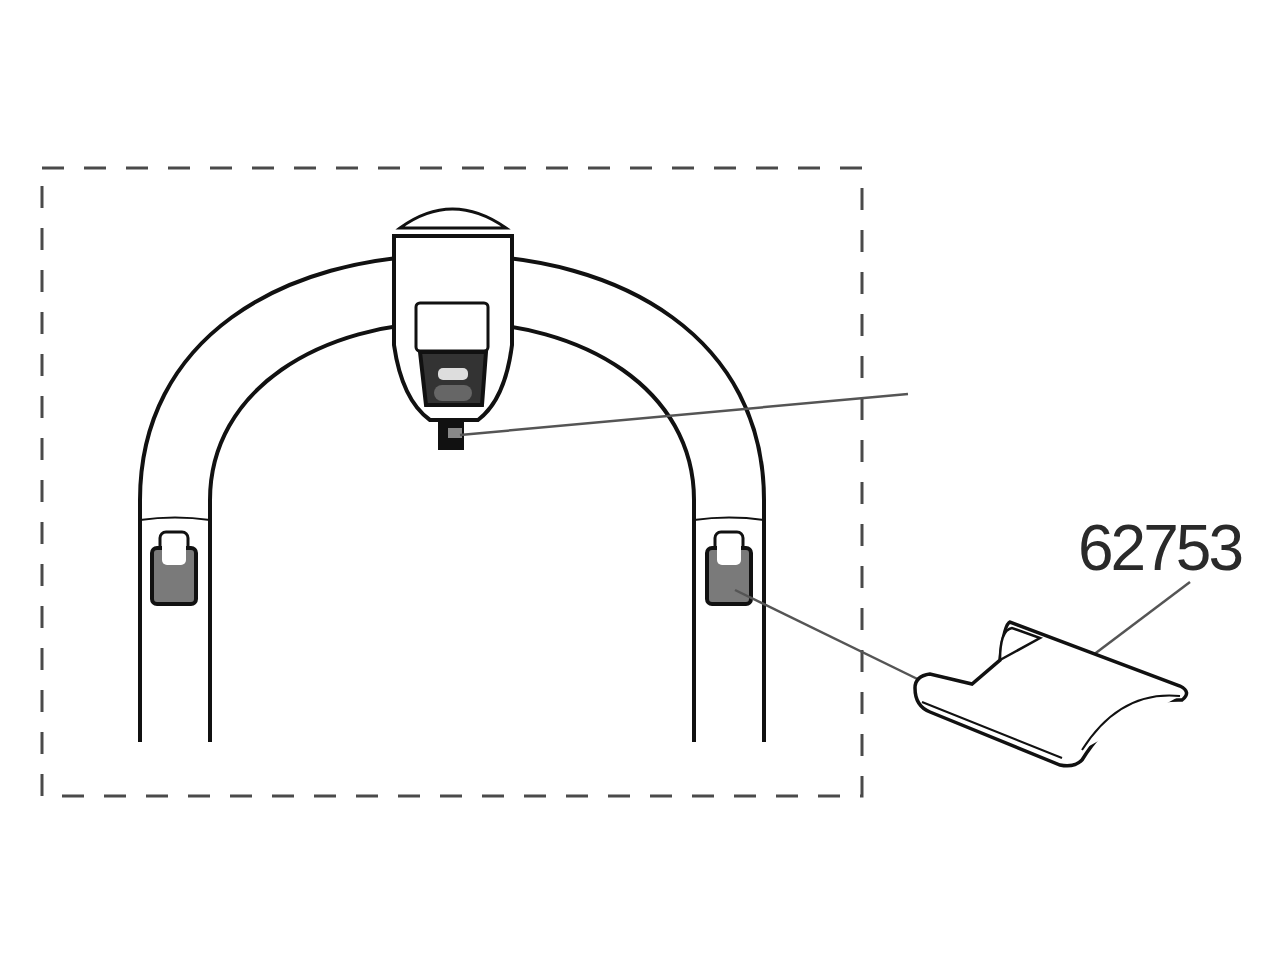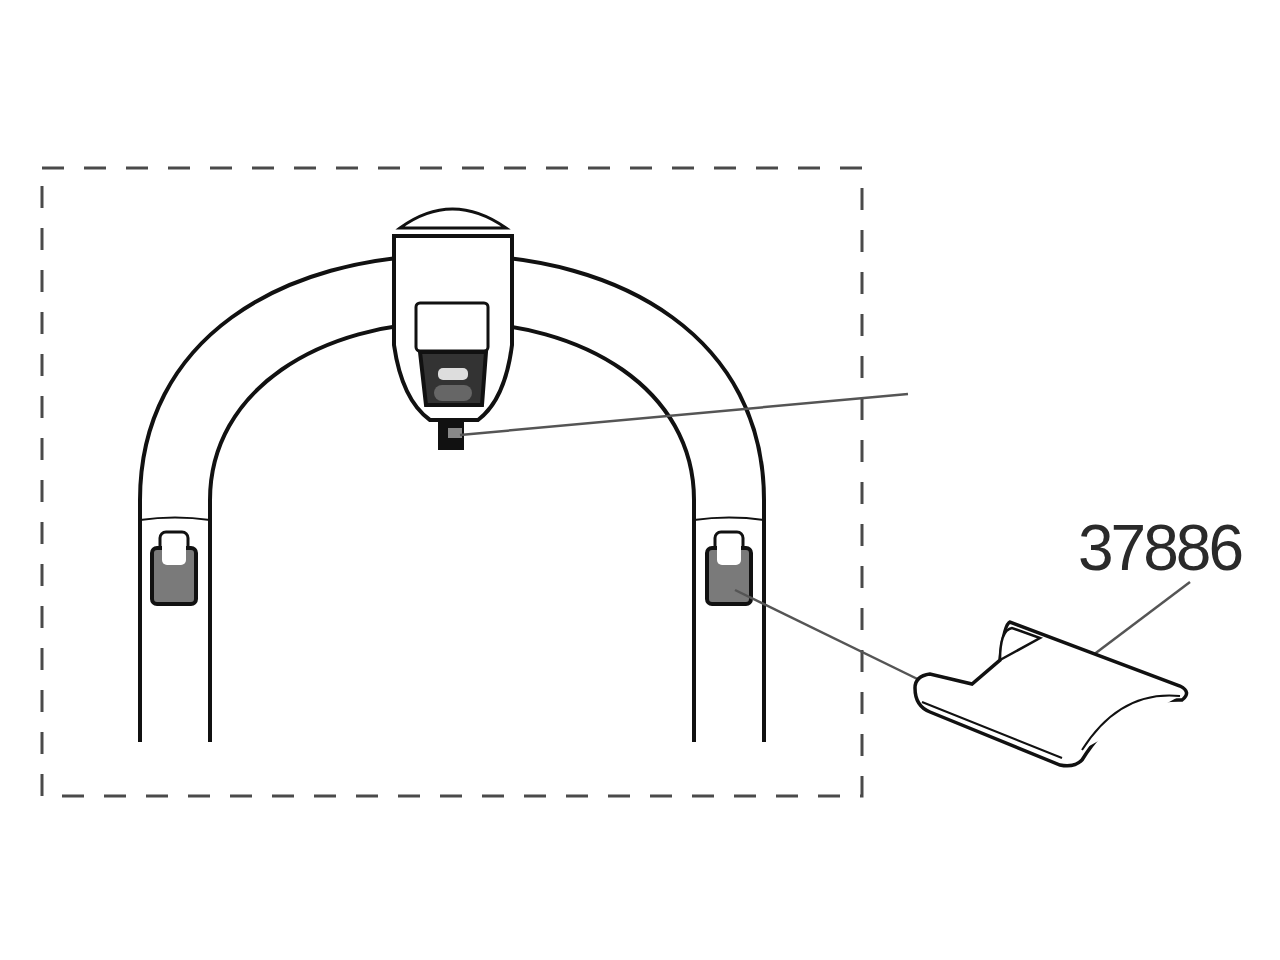--- a/index.html
+++ b/index.html
@@ -59,14 +59,14 @@
     <g stroke="#111" stroke-width="3.5" fill="#fff">
       <path d="M915 688 Q915 676 930 674 L972 684 L1000 660 Q1004 624 1010 622
                L1180 686 Q1192 692 1182 700 Q1120 698 1082 760 Q1074 768 1060 765
                L930 712 Q915 706 915 688 Z"></path>
       <path d="M1000 660 Q1000 630 1012 628 L1040 638 Z" fill="#fff" stroke-width="2.5"></path>
       <path d="M922 702 L1062 758" stroke-width="2"></path>
       <path d="M1082 750 Q1120 690 1180 696" stroke-width="2"></path>
     </g>
   </svg>
 
-  <div class="part-label">37886</div>
+  <div class="part-label">62753</div>
 </div>
 
 </body></html>

